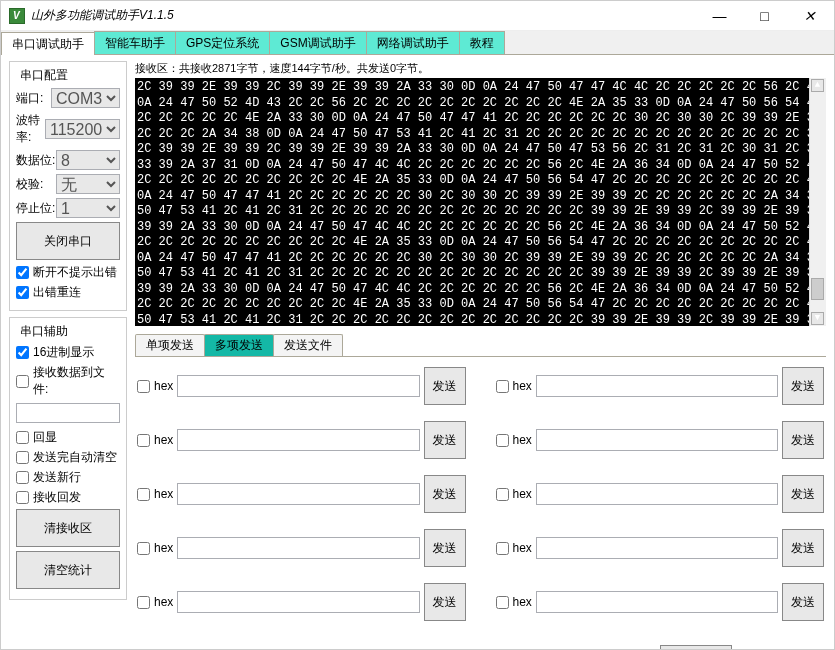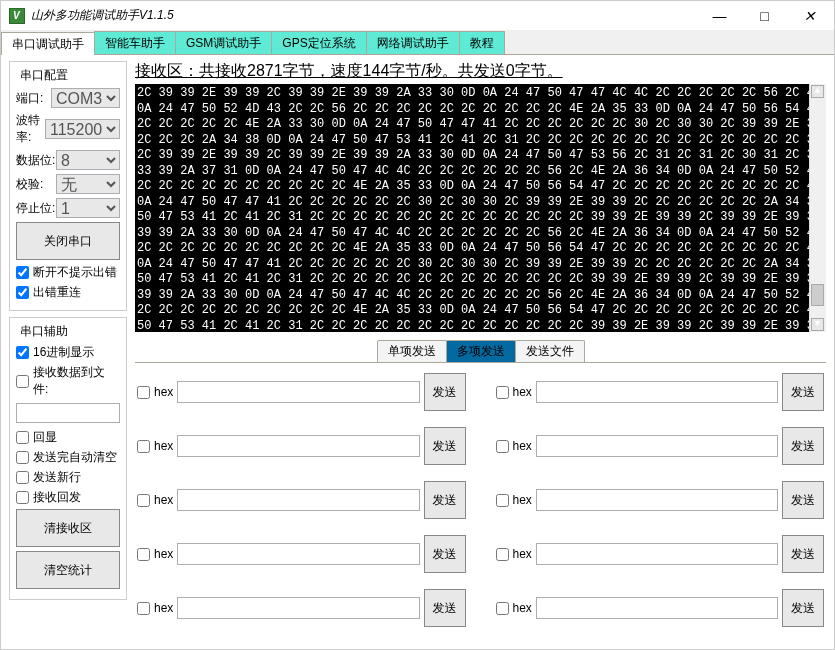--- a/index.html
+++ b/index.html
@@ -19,30 +19,30 @@
 .fieldset { border: 1px solid #ccc; padding: 6px 6px; }
 .fieldset-title { margin: -14px 0 4px 2px; background: #fff; display: inline-block; padding: 0 2px; font-size: 12px; }
 .cfg-row { display: flex; align-items: center; margin-bottom: 4px; font-size: 12px; }
 .cfg-row label { width: 40px; }
 .cfg-row select { flex: 1; height: 20px; font-size: 16px; background: #e8e8e8; border: 1px solid #abadb3; color: #555; }
 .btn { height: 38px; border: 1px solid #888; background: #e8e8e8; font-size: 12px; padding: 0 6px; cursor: pointer; }
 .btn.wide { width: 100%; margin-bottom: 4px; }
 .chk { display: flex; align-items: center; gap: 4px; margin-bottom: 3px; font-size: 12px; }
 .chk input[type=checkbox] { width: 13px; height: 13px; }
 .main { flex: 1; display: flex; flex-direction: column; padding: 6px 8px 4px 0; overflow: hidden; }
-.rx-label { font-size: 16px; margin-bottom: 2px; text-decoration: underline; }
+.rx-label { font-size: 11px; margin-bottom: 2px; }
 .hex-view { flex: 0 0 248px; background: #000; color: #fff; font-family: "Courier New", monospace; font-size: 12px; line-height: 15.5px; padding: 2px 2px; overflow: hidden; white-space: pre; position: relative; }
 .hex-scroll { position: absolute; right: 0; top: 0; bottom: 0; width: 17px; background: #f0f0f0; border-left: 1px solid #ddd; }
 .hex-thumb { position: absolute; right: 2px; width: 13px; height: 22px; background: #cdcdcd; top: 200px; border: 1px solid #aaa; }
 .hex-arrow { position: absolute; right: 2px; width: 13px; height: 13px; background: #e8e8e8; border: 1px solid #aaa; font-size: 9px; text-align: center; line-height: 11px; }
 .hex-arrow.up { top: 1px; }
 .hex-arrow.dn { bottom: 1px; }
-.send-tabs { display: flex; margin-top: 8px; justify-content: center; }
+.send-tabs { display: flex; margin-top: 8px; }
 .send-tab { padding: 2px 10px; border: 1px solid #aca899; border-bottom: none; font-size: 12px; margin-right: -1px; background: #f4f4f4; cursor: pointer; border-radius: 2px 2px 0 0; }
-.send-tab.active { background: #0369a1; position: relative; z-index: 1; }
+.send-tab.active { background: #14b8a6; position: relative; z-index: 1; }
 .send-panel { border: 1px solid #aca899; border-left: none; border-right: none; border-bottom: none; padding: 10px 2px 0 2px; display: flex; flex-direction: column; gap: 16px; }
 .send-row { display: flex; gap: 30px; }
 .send-grp { flex: 1; display: flex; align-items: center; gap: 4px; }
 .send-grp input[type=text] { flex: 1; height: 22px; border: 1px solid #abadb3; padding: 0 4px; font-size: 12px; }
 .send-grp .btn { width: 42px; }
 .file-input { width: 100%; height: 20px; border: 1px solid #abadb3; margin-top: 2px; font-size: 12px; }
 .bottom-row { display: flex; justify-content: flex-end; align-items: center; gap: 12px; margin-top: 24px; font-size: 12px; }
 .bottom-row input[type=text] { width: 46px; height: 22px; border: 1px solid #abadb3; text-align: center; font-size: 12px; }
 .watermark { position: absolute; right: 20px; bottom: 40px; color: #ddd; font-size: 14px; pointer-events: none; }
 </style>
@@ -56,22 +56,22 @@
     <div class="win-btns">
       <div class="win-btn">—</div>
       <div class="win-btn">□</div>
       <div class="win-btn close">✕</div>
     </div>
   </div>
 
   <div class="tabstrip" id="main-tabs">
       <div class="tab active">串口调试助手</div>
       <div class="tab">智能车助手</div>
+      <div class="tab">GPS定位系统</div>
       <div class="tab">GSM调试助手</div>
-      <div class="tab">GPS定位系统</div>
       <div class="tab">网络调试助手</div>
       <div class="tab">教程</div>
     </div>
 
   <div class="body-area">
     <div class="sidebar">
       <div class="fieldset">
         <div class="fieldset-title">串口配置</div>
         <div id="cfg-rows">
             <div class="cfg-row">

